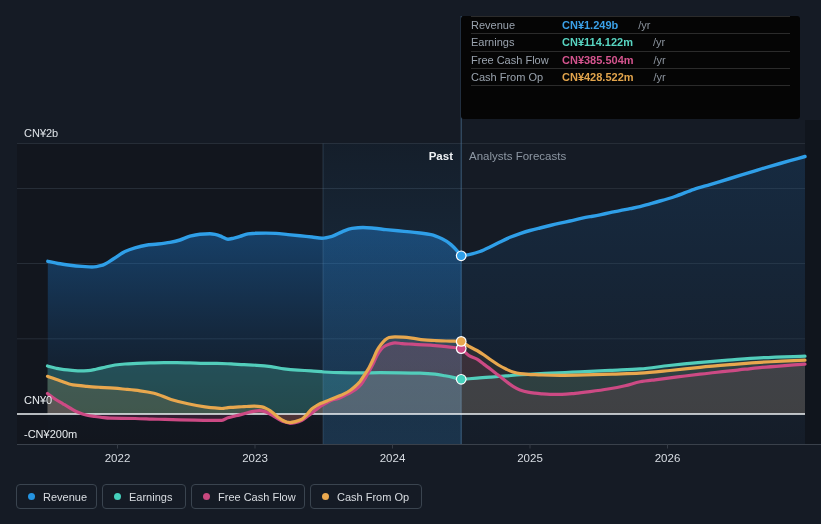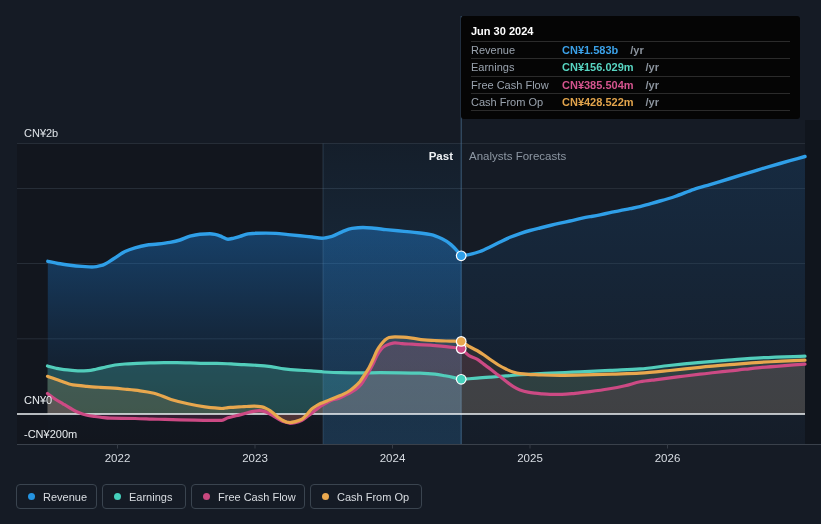--- a/index.html
+++ b/index.html
@@ -9,21 +9,21 @@
 #stage{position:absolute;left:0;top:0;width:821px;height:524px;}
 .tooltip{position:absolute;left:461px;top:16px;width:339px;height:103px;
   background:#050505;border-radius:3px;z-index:20;padding:0 10px;}
 .tooltip .title{font-size:11px;font-weight:bold;color:#ffffff;height:25px;
   line-height:30px;}
 .trow{display:flex;height:17.4px;line-height:17.5px;font-size:11px;
   border-top:1px solid #2b2b2b;}
 .trow:last-child{border-bottom:1px solid #2b2b2b;height:17.4px;}
 .trow .lab{width:91px;color:#9aa3ae;}
 .trow .val{font-weight:bold;}
-.trow .yr{color:#8b939d;margin-left:12px;font-weight:bold;}
+.trow .yr{color:#8b939d;margin-left:20px;font-weight:normal;}
 .legend{position:absolute;top:484px;left:16px;display:flex;z-index:20;}
 .chip{height:25px;border:1px solid #3a444f;border-radius:4px;margin-right:5px;
   display:flex;align-items:center;padding:0 0 0 11px;color:#d9dde2;
   font-size:11px;white-space:nowrap;}
 .chip .dot{width:7px;height:7px;border-radius:50%;margin-right:8px;flex:0 0 auto;}
 </style>
 </head>
 <body>
 <svg id="stage" width="821" height="524" viewBox="0 0 821 524">
 <defs>
@@ -100,29 +100,28 @@
  <g font-size="11.5" fill="#d9dee4" text-anchor="middle">
   <text x="117.5" y="461.5">2022</text>
   <text x="255" y="461.5">2023</text>
   <text x="392.5" y="461.5">2024</text>
   <text x="530" y="461.5">2025</text>
   <text x="667.5" y="461.5">2026</text>
  </g>
 </g>
 </svg>
 <div class="tooltip">
- <div class="title">Jun 30 2024</div>
  <div class="trow">
       <span class="lab">Revenue</span>
-      <span class="val" style="color:#3ba1e8">CN¥1.583b</span>
+      <span class="val" style="color:#3ba1e8">CN¥1.249b</span>
       <span class="yr">/yr</span>
     </div>
  <div class="trow">
       <span class="lab">Earnings</span>
-      <span class="val" style="color:#58d5c2">CN¥156.029m</span>
+      <span class="val" style="color:#58d5c2">CN¥114.122m</span>
       <span class="yr">/yr</span>
     </div>
  <div class="trow">
       <span class="lab">Free Cash Flow</span>
       <span class="val" style="color:#d4548e">CN¥385.504m</span>
       <span class="yr">/yr</span>
     </div>
  <div class="trow">
       <span class="lab">Cash From Op</span>
       <span class="val" style="color:#e2a44c">CN¥428.522m</span>

